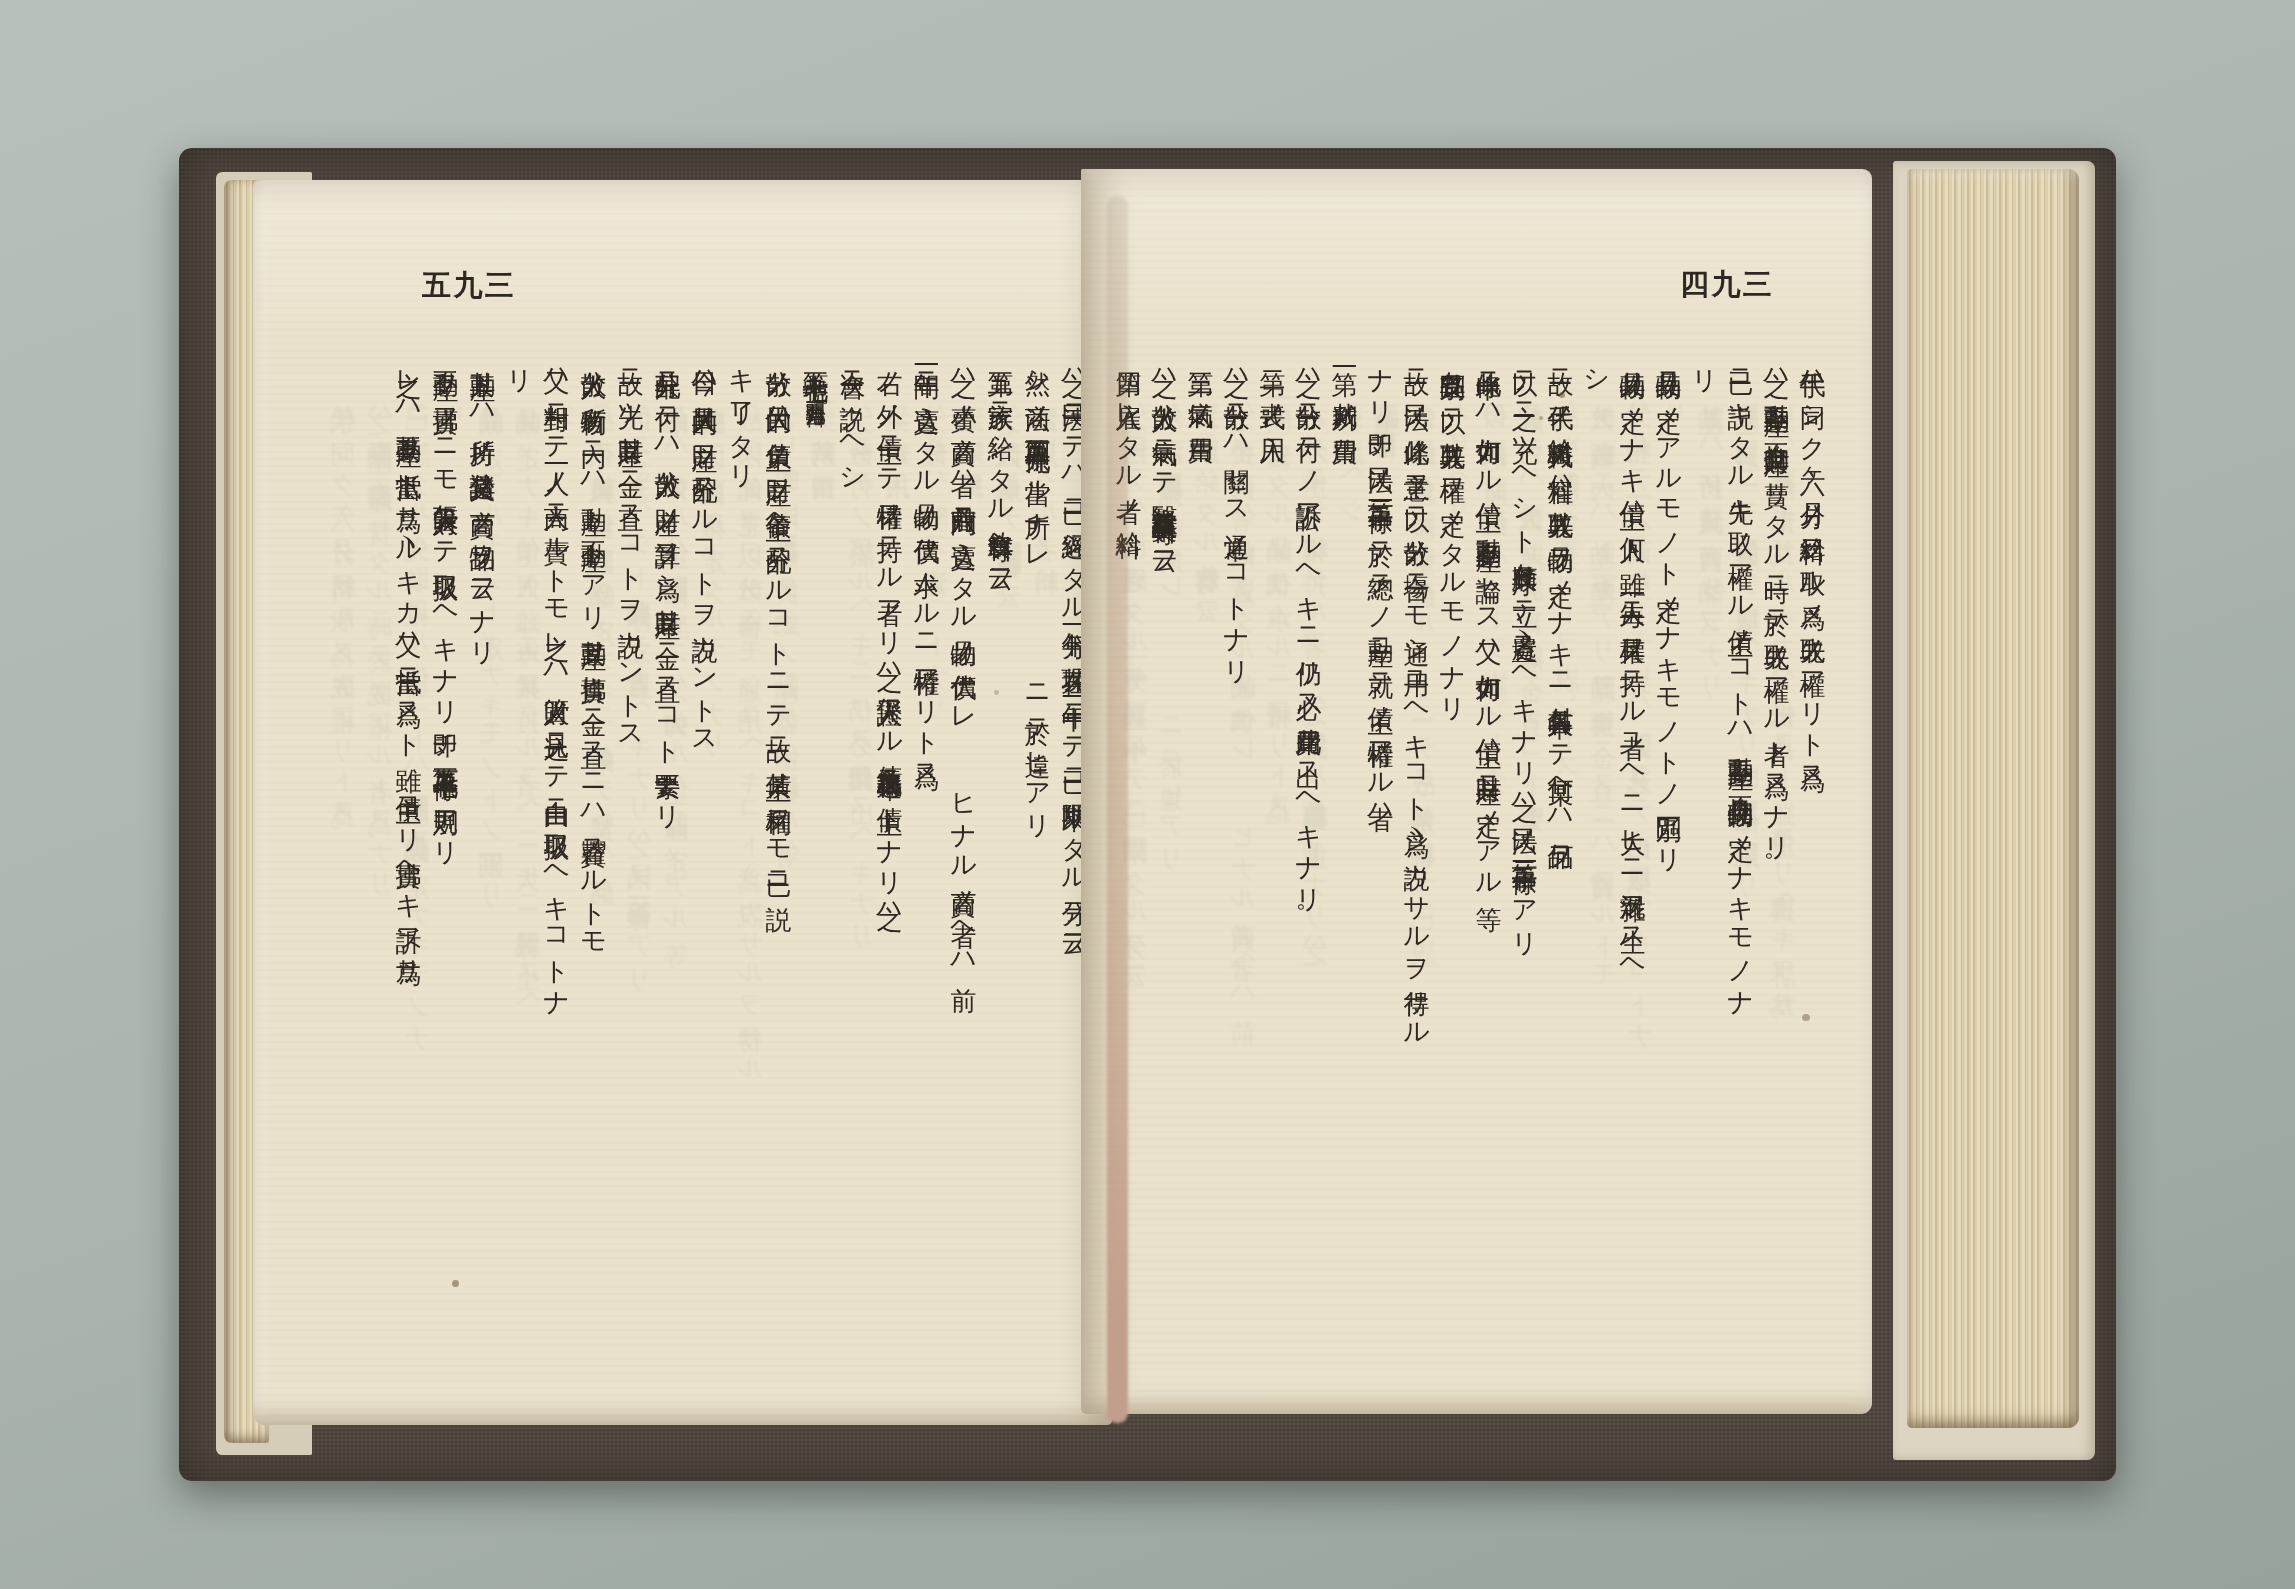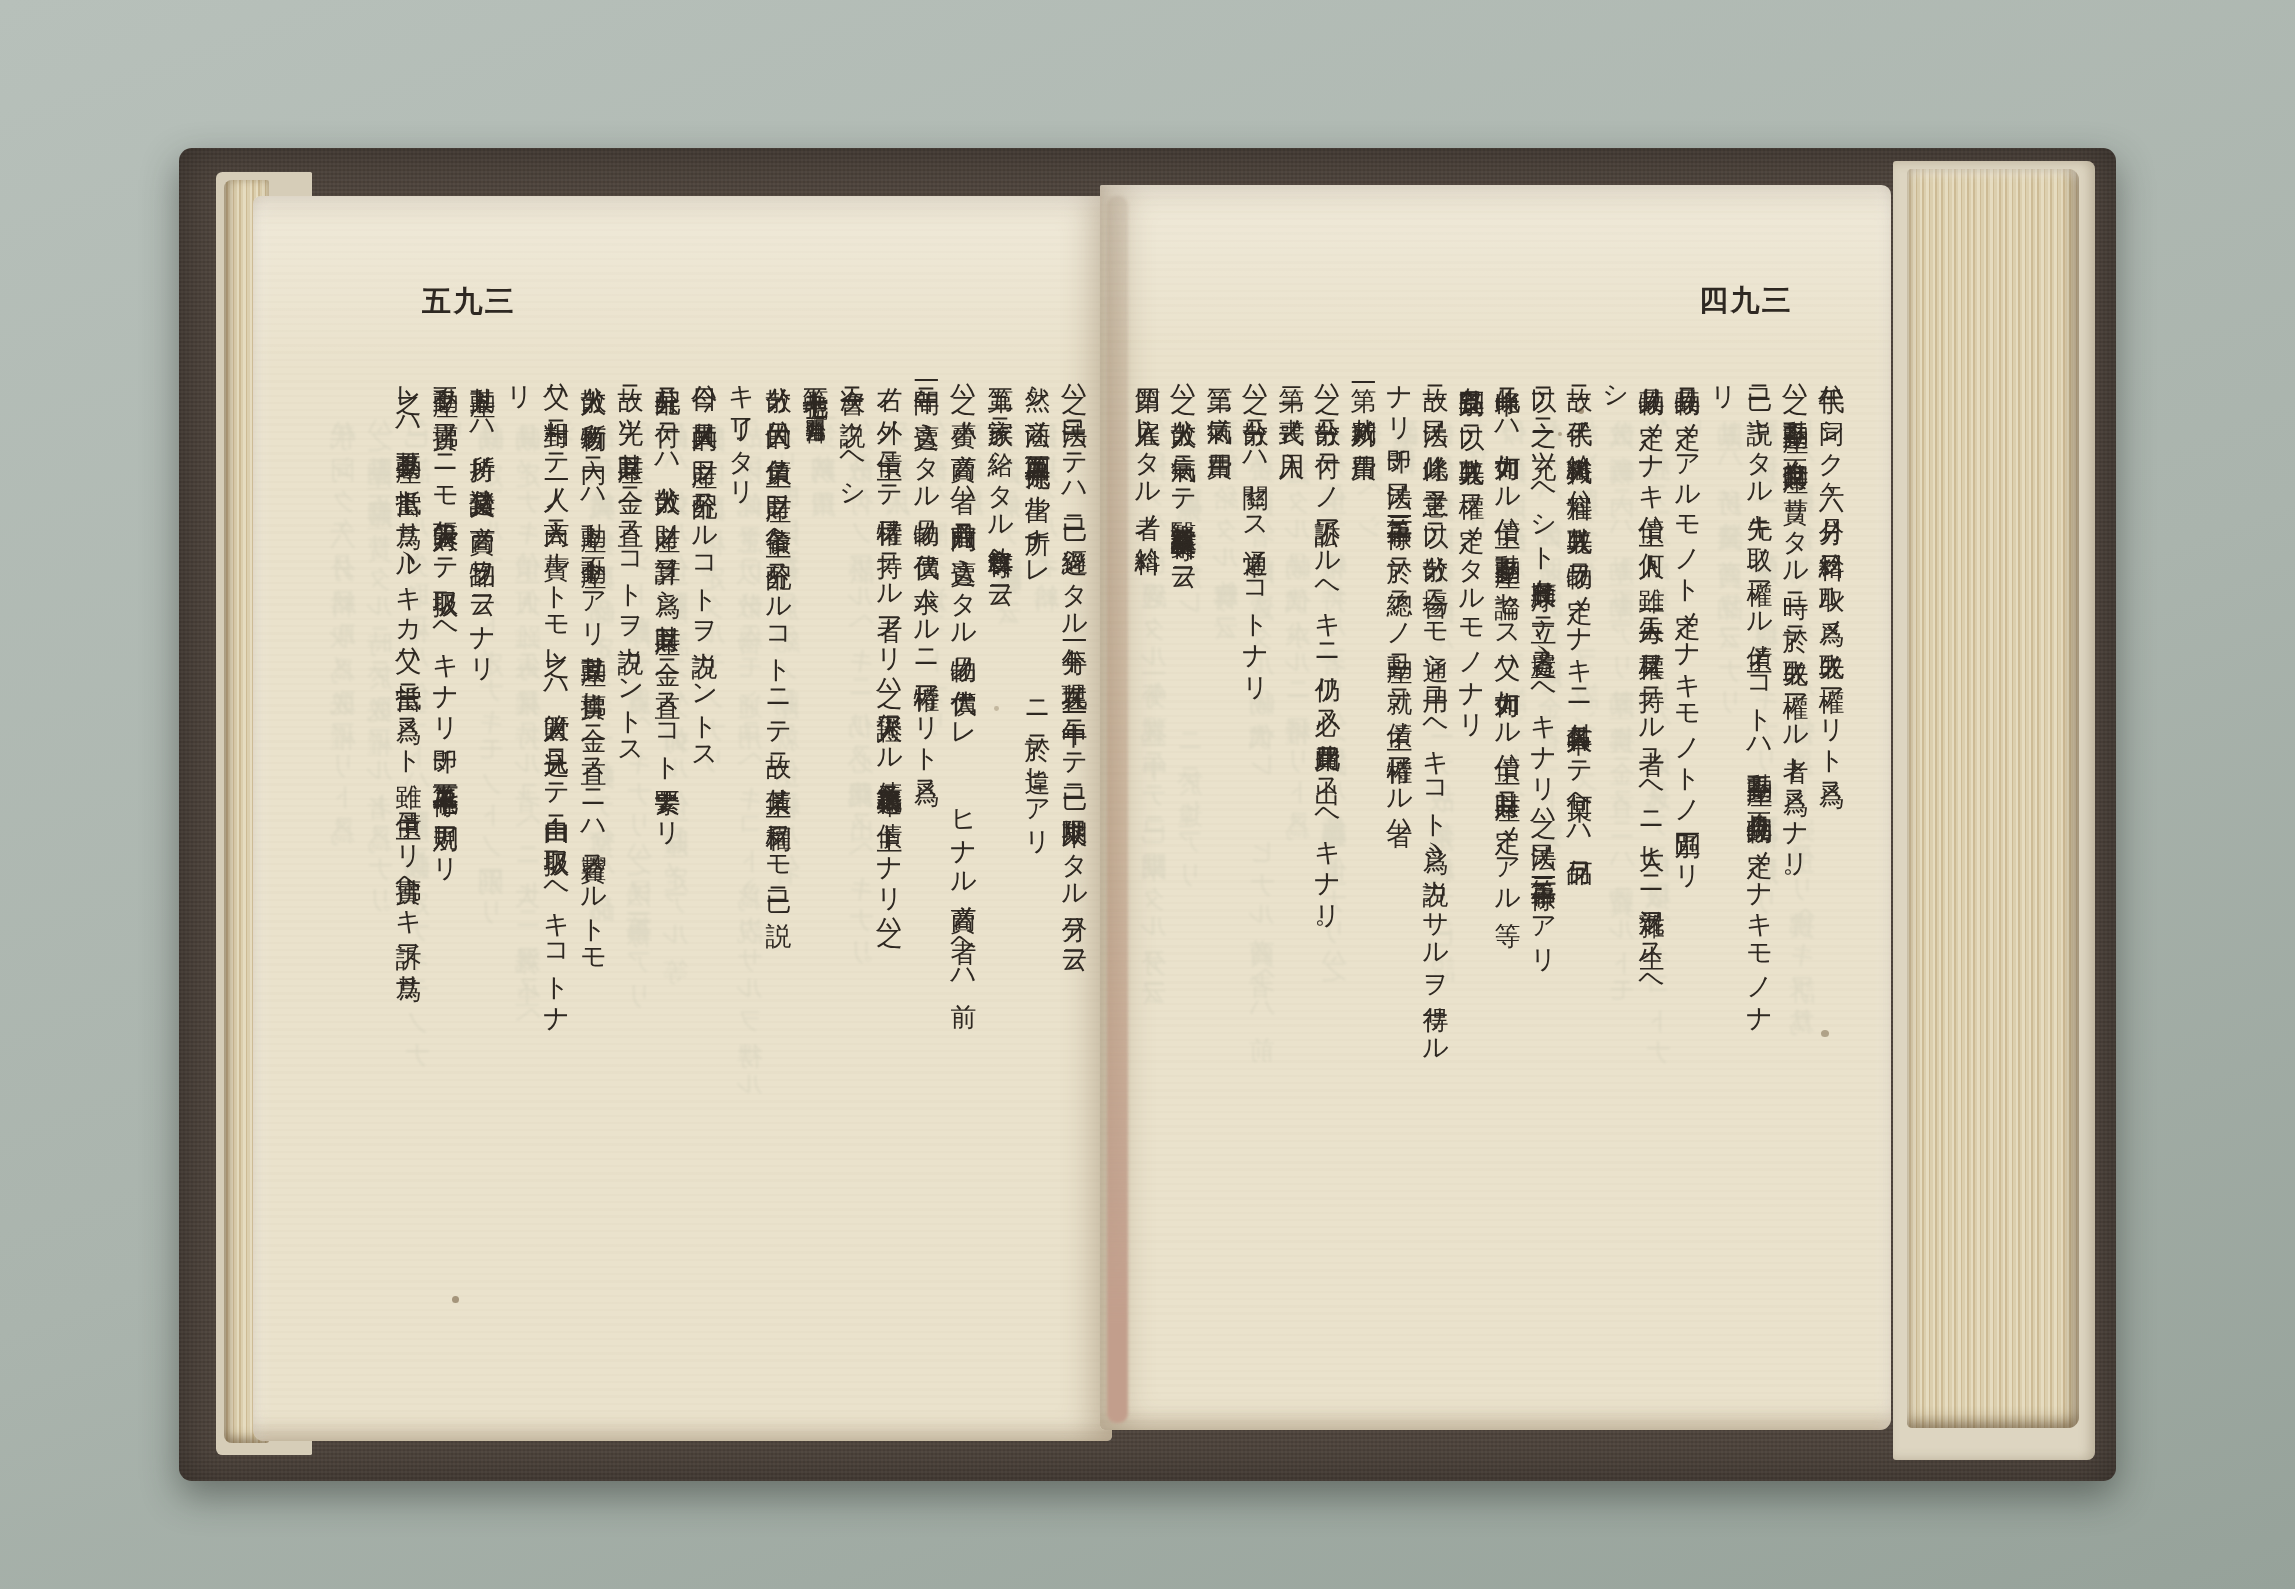--- a/index.html
+++ b/index.html
@@ -40,28 +40,27 @@
     box-shadow:inset 0 -8px 12.8px rgba(90,70,45,.45), inset 0 6.4px 9.6px rgba(255,255,255,.35), inset -8px 0 11px rgba(100,80,55,.4);
   }
   .fore-edge.left{
     left:45px;top:32px;width:45px;height:1263px;border-radius:8px 2.4px 2.4px 8px;
     box-shadow:inset 0 -6.4px 9.6px rgba(90,70,45,.4), inset 6.4px 0 8px rgba(100,80,55,.35);
   }
   .page{
     position:absolute;background:var(--page);
     background-image:linear-gradient(180deg,rgba(255,255,255,.25) 0%,rgba(0,0,0,0) 14%),
       repeating-linear-gradient(0deg,rgba(120,100,70,.025) 0 2.4px,transparent 2.4px 7.2px);
-    margin-top:16px;
   }
   .page.left{
     left:74px;top:32px;width:859px;height:1245px;border-radius:8px 1.6px 4.8px 11px;
     box-shadow:inset -21px 0 30px rgba(110,85,60,.30), inset 0 -9.6px 14.3px rgba(120,95,65,.18), inset 8px 6.4px 14.3px rgba(255,255,255,.3);
   }
   .page.right{
-    left:921px;top:21px;width:791px;height:1245px;border-radius:1.6px 9.6px 11px 4.8px;
+    left:902px;top:21px;width:791px;height:1245px;border-radius:1.6px 9.6px 11px 4.8px;
     box-shadow:inset 22px 0 32px rgba(110,85,60,.30), inset 0 -9.6px 14.3px rgba(120,95,65,.18), inset -6.4px 6.4px 12.8px rgba(255,255,255,.3);
   }
   .gutter{
     position:absolute;left:928px;top:48px;width:21px;height:1227px;
     background:linear-gradient(180deg,rgba(120,90,70,.12) 0%,rgba(170,125,100,.35) 55%,var(--gutter) 92%);
     filter:blur(1.6px);border-radius:9.6px;
   }
   .page-number{
     position:absolute;font-size:29px;font-weight:bold;letter-spacing:2.4px;color:var(--ink);
   }

